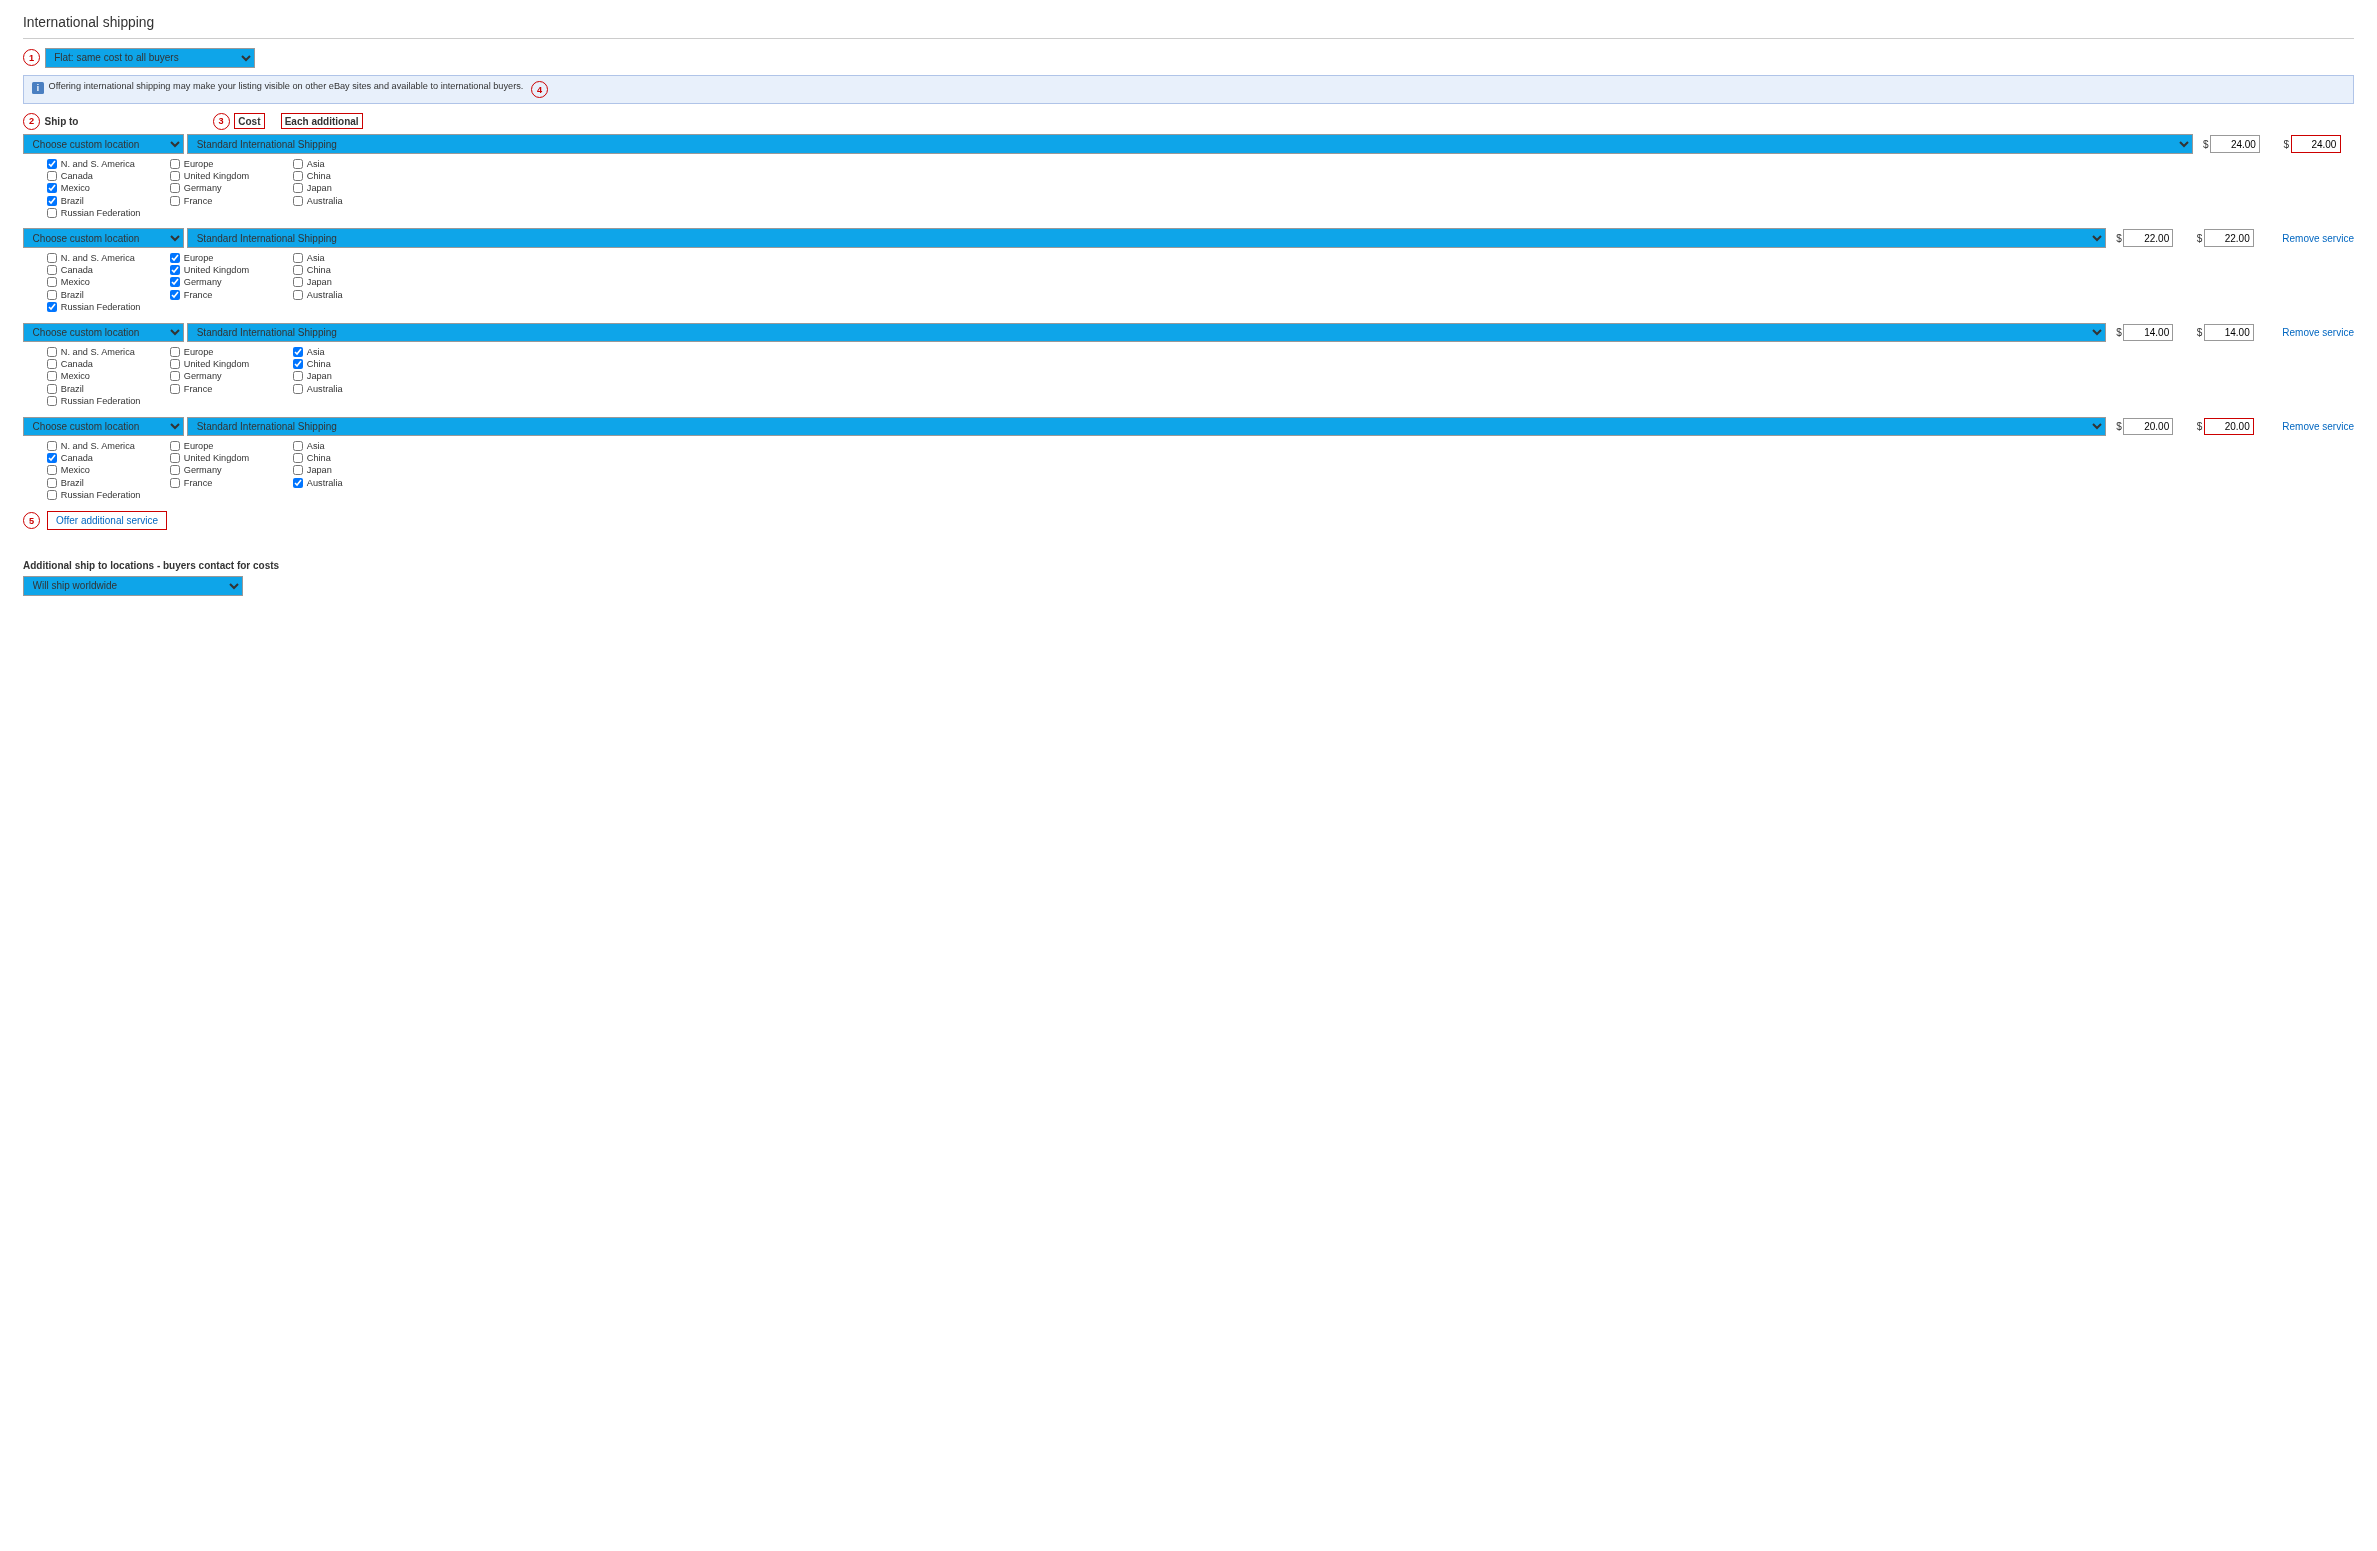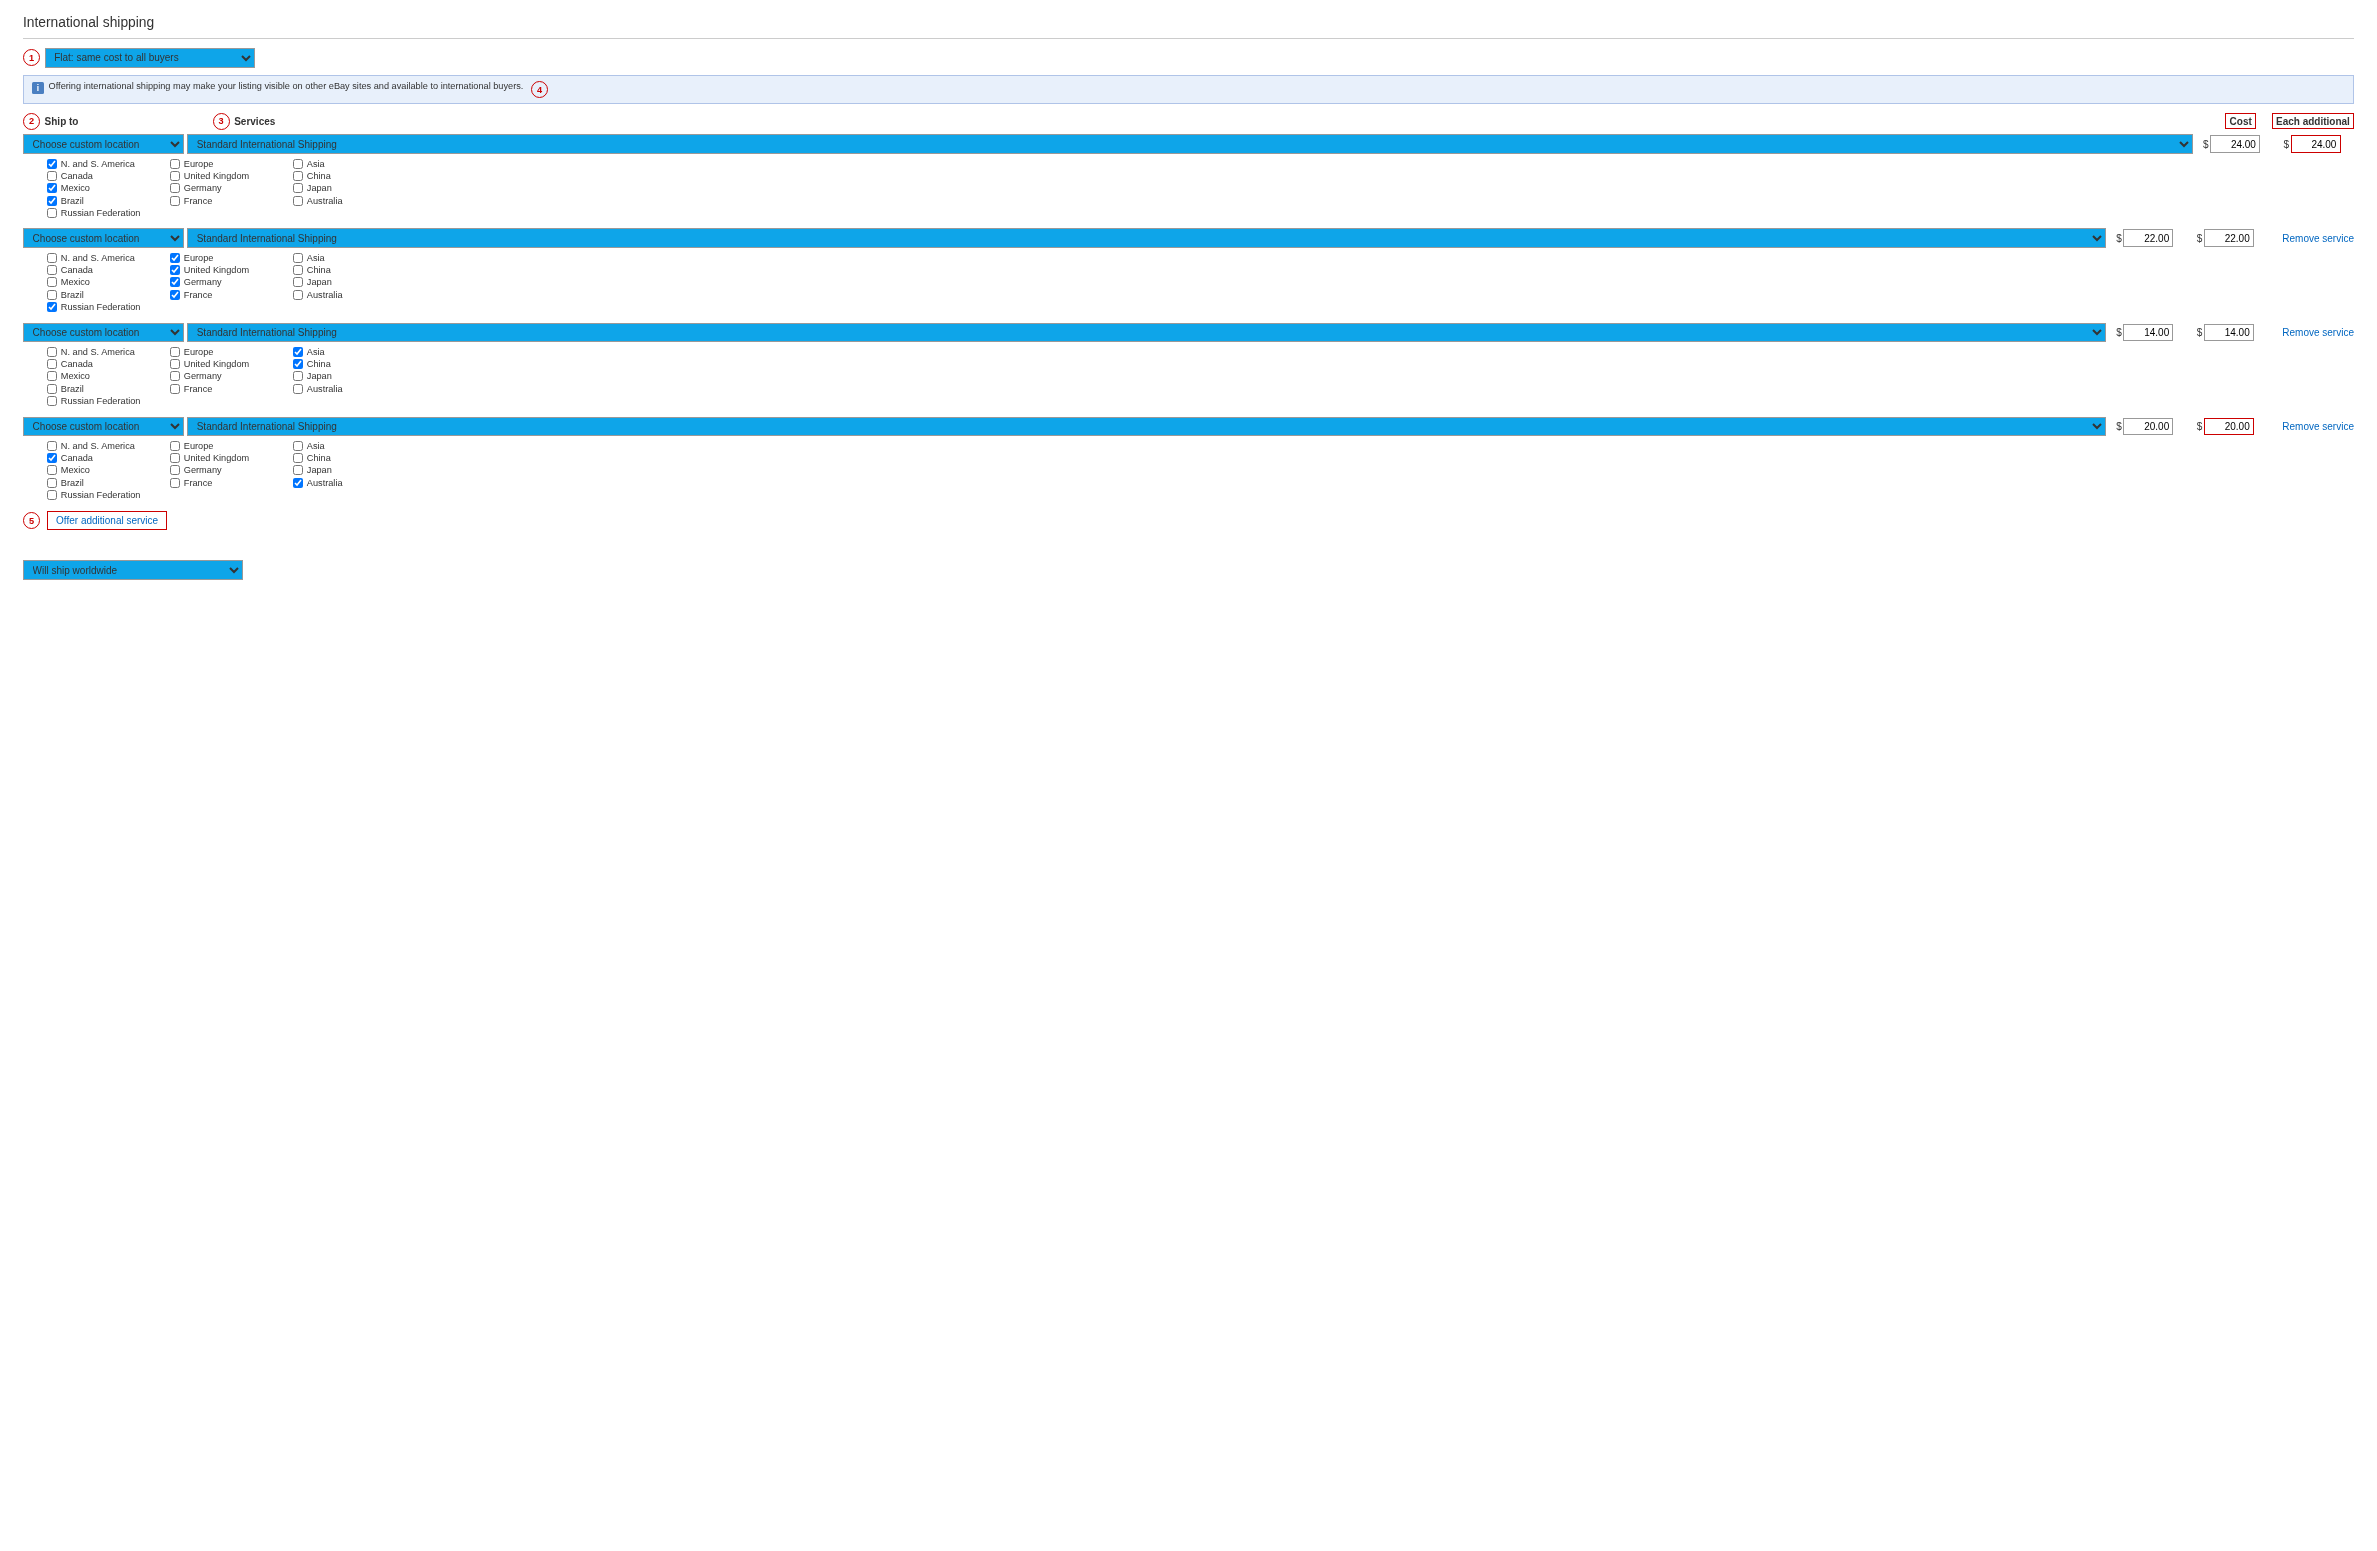--- a/index.html
+++ b/index.html
@@ -205,23 +205,20 @@
   <span>Offering international shipping may make your listing visible on other eBay sites and available to international buyers.</span>
   <span class="circle-label" style="border-color:#c00;color:#c00;margin-left:3.1px;">4</span>
 </div>
 
 <div class="col-headers">
   <span class="circle-label">2</span>
   <div class="col-ship-to">
     <span class="col-header-label">Ship to</span>
   </div>
   <span class="circle-label">3</span>
-  <div class="col-services" style="padding-left:0;">
-    <span class="col-header-label">Services</span>
-  </div>
   <div class="highlighted-box">
     <span class="col-header-label">Cost</span>
   </div>
   <div class="highlighted-box" style="margin-left:16px;">
     <span class="col-header-label">Each additional</span>
   </div>
 </div>
 
 <div id="shipping-rows-container">
     <div class="shipping-row">
@@ -524,19 +521,20 @@
       </div>
     </div>
   </div>
 
 <div style="margin-bottom:15.3px;">
   <span class="circle-label">5</span>
   <button class="offer-service-btn">Offer additional service</button>
 </div>
 
 <div class="additional-section">
+  <div class="additional-title">Additional ship to locations - buyers contact for costs</div>
   <select style="min-width:168px;">
     <option>Will ship worldwide</option>
     <option>Will ship to United States and the following</option>
     <option>No additional locations</option>
   </select>
 </div>
 
 
 </body></html>

